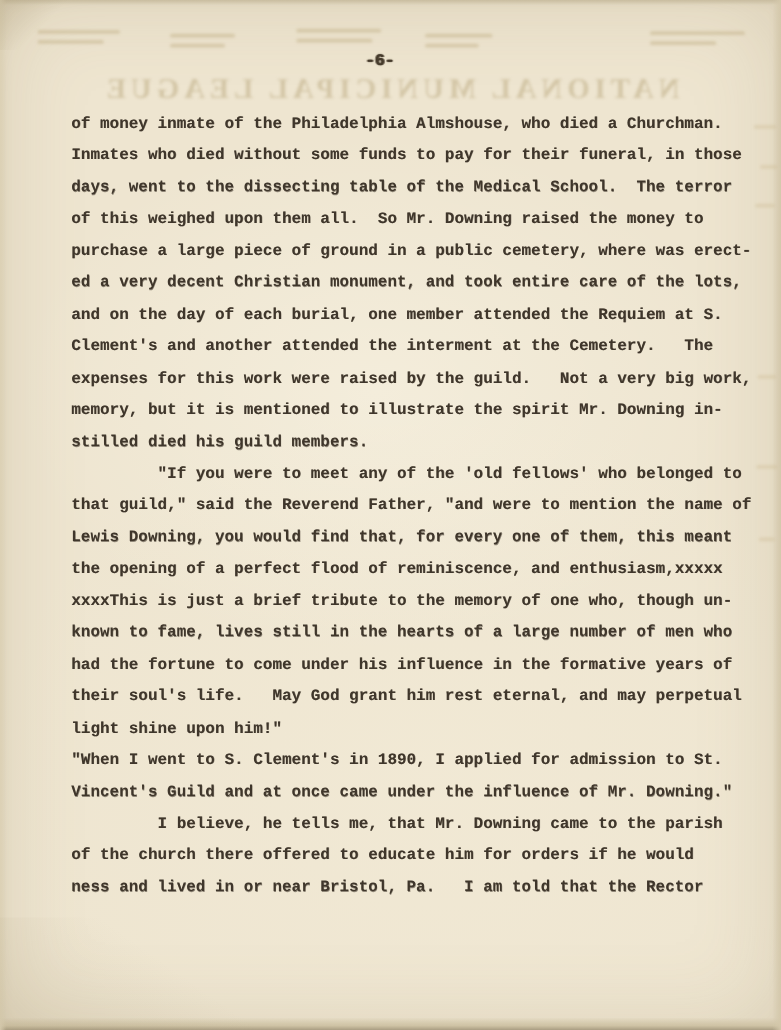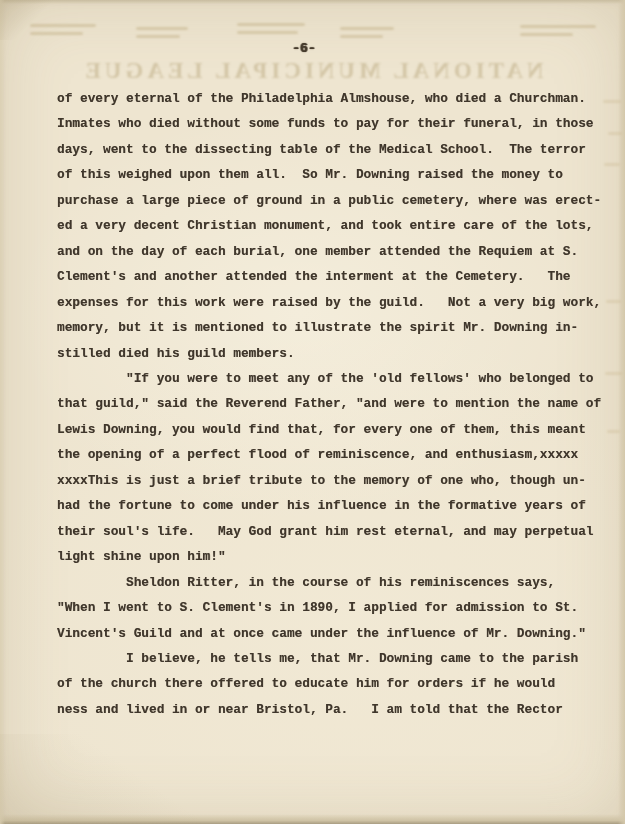--- a/index.html
+++ b/index.html
@@ -107,40 +107,40 @@
   <div class="rsmudge" style="right:4px;top:100px;width:18px"></div>
   <div class="rsmudge" style="right:3px;top:132px;width:14px"></div>
   <div class="rsmudge" style="right:5px;top:163px;width:16px"></div>
   <div class="rsmudge" style="right:4px;top:300px;width:15px"></div>
   <div class="rsmudge" style="right:3px;top:372px;width:17px"></div>
   <div class="rsmudge" style="right:5px;top:430px;width:13px"></div>
 
   <div class="pagenum">-6-</div>
 
   <div class="textblock">
-      <div class="typeline">of every eternal of the Philadelphia Almshouse, who died a Churchman.</div>
+      <div class="typeline">of money inmate of the Philadelphia Almshouse, who died a Churchman.</div>
       <div class="typeline">Inmates who died without some funds to pay for their funeral, in those</div>
       <div class="typeline">days, went to the dissecting table of the Medical School.  The terror</div>
       <div class="typeline">of this weighed upon them all.  So Mr. Downing raised the money to</div>
       <div class="typeline">purchase a large piece of ground in a public cemetery, where was erect-</div>
       <div class="typeline">ed a very decent Christian monument, and took entire care of the lots,</div>
       <div class="typeline">and on the day of each burial, one member attended the Requiem at S.</div>
       <div class="typeline">Clement's and another attended the interment at the Cemetery.   The</div>
       <div class="typeline">expenses for this work were raised by the guild.   Not a very big work,</div>
       <div class="typeline">memory, but it is mentioned to illustrate the spirit Mr. Downing in-</div>
       <div class="typeline">stilled died his guild members.</div>
       <div class="typeline">         "If you were to meet any of the 'old fellows' who belonged to</div>
       <div class="typeline">that guild," said the Reverend Father, "and were to mention the name of</div>
       <div class="typeline">Lewis Downing, you would find that, for every one of them, this meant</div>
       <div class="typeline">the opening of a perfect flood of reminiscence, and enthusiasm,xxxxx</div>
       <div class="typeline">xxxxThis is just a brief tribute to the memory of one who, though un-</div>
+      <div class="typeline">known to fame, lives still in the hearts of a large number of men who</div>
       <div class="typeline">had the fortune to come under his influence in the formative years of</div>
       <div class="typeline">their soul's life.   May God grant him rest eternal, and may perpetual</div>
       <div class="typeline">light shine upon him!"</div>
-      <div class="typeline">         Sheldon Ritter, in the course of his reminiscences says,</div>
       <div class="typeline">"When I went to S. Clement's in 1890, I applied for admission to St.</div>
       <div class="typeline">Vincent's Guild and at once came under the influence of Mr. Downing."</div>
       <div class="typeline">         I believe, he tells me, that Mr. Downing came to the parish</div>
       <div class="typeline">of the church there offered to educate him for orders if he would</div>
       <div class="typeline">ness and lived in or near Bristol, Pa.   I am told that the Rector</div>
     </div>
 
 </div>
 
 </body></html>

